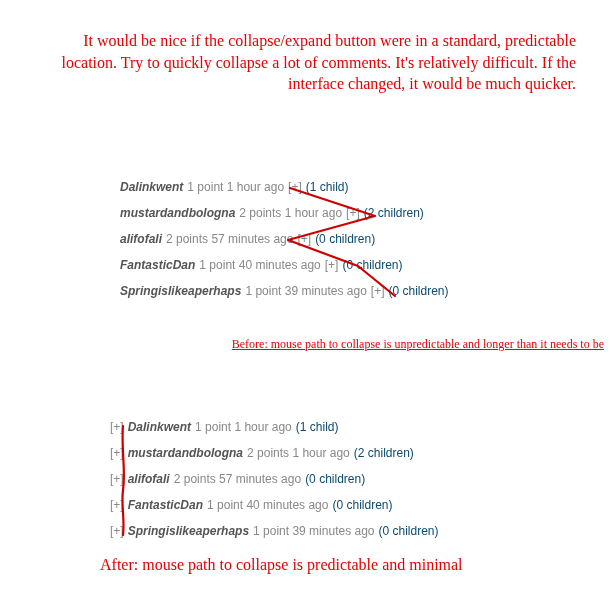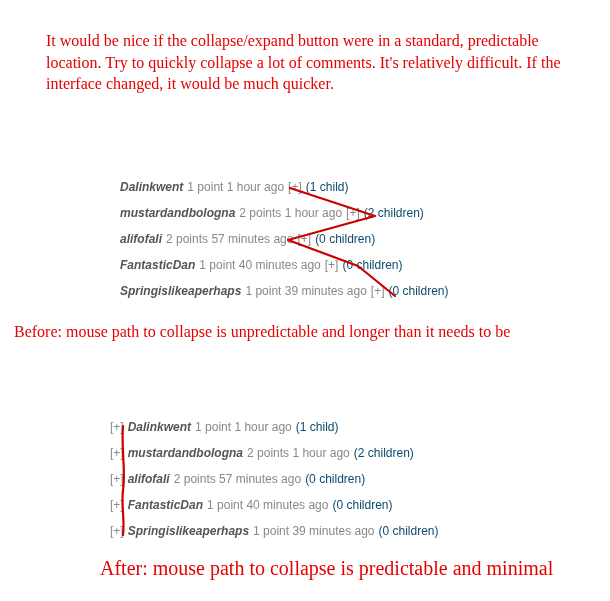--- a/index.html
+++ b/index.html
@@ -10,48 +10,50 @@
     background: #ffffff;
     font-family: Verdana, Arial, sans-serif;
     font-size: 13px;
     color: #333;
     overflow: hidden;
   }
   .canvas {
     position: relative;
     width: 610px;
     height: 601px;
+    text-align: right;
   }
   .intro {
     position: absolute;
     left: 46px;
     top: 30px;
     width: 530px;
     color: #e60000;
     font-family: "Times New Roman", Times, serif;
     font-size: 16px;
     line-height: 1.35;
   }
   .caption-before {
     position: absolute;
     left: 14px;
-    top: 322px;
+    top: 337px;
     width: 590px;
     color: #e60000;
     font-family: "Times New Roman", Times, serif;
-    font-size: 16px;
+    font-size: 12px;
     line-height: 1.3;
+    text-decoration: underline;
   }
   .caption-after {
     position: absolute;
     left: 100px;
     top: 555px;
     color: #e60000;
     font-family: "Times New Roman", Times, serif;
-    font-size: 20px;
+    font-size: 16px;
     line-height: 1.3;
   }
 
   .block-before {
     position: absolute;
     left: 120px;
     top: 180px;
   }
   .block-after {
     position: absolute;

